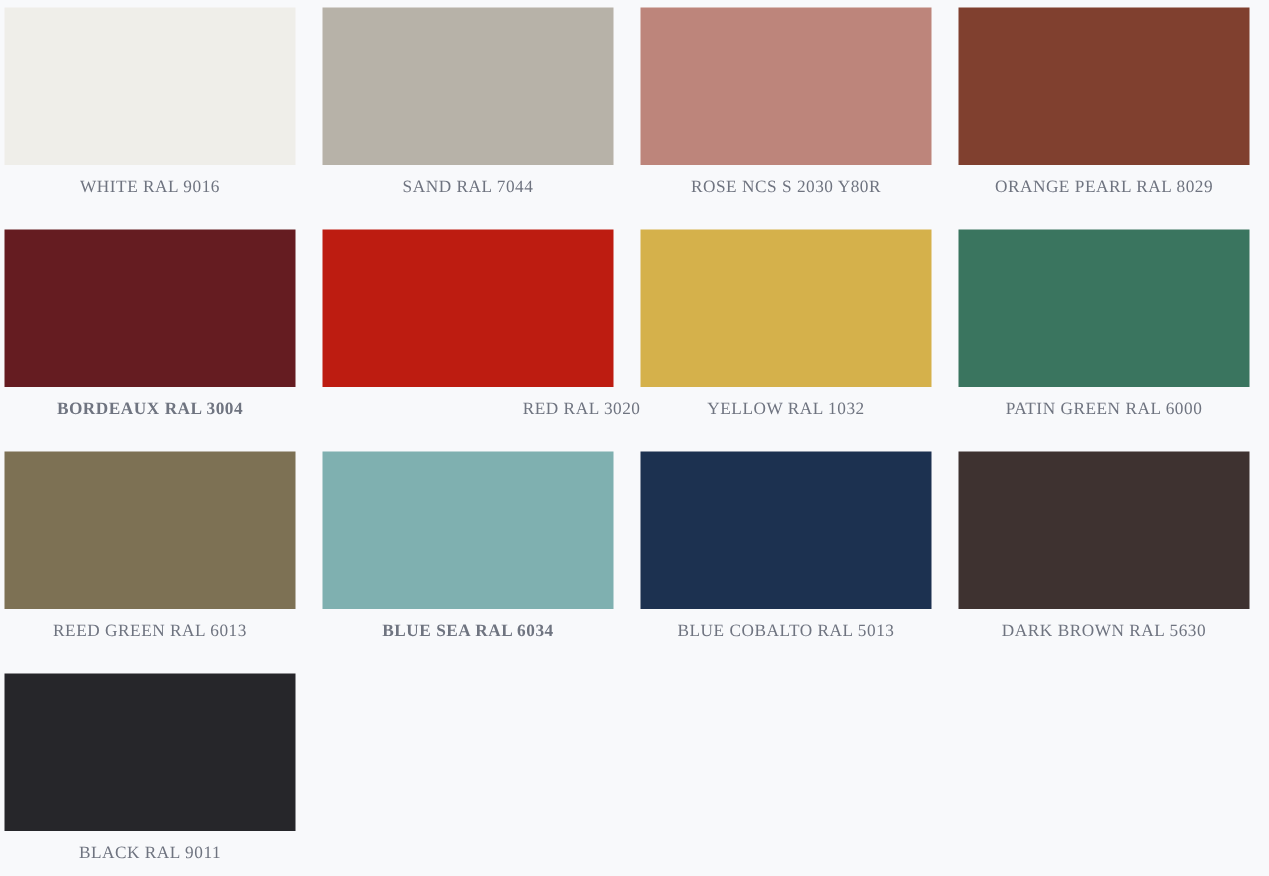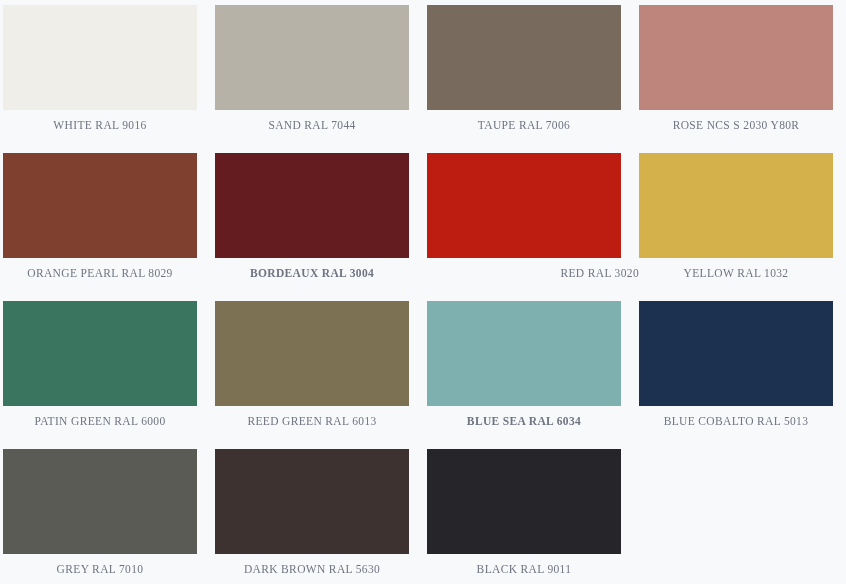--- a/index.html
+++ b/index.html
@@ -62,24 +62,20 @@
 <div id="swatch-grid">
     <div class="swatch-cell">
       <div class="swatch-chip" style="background-color: rgb(239, 238, 233);"></div>
       <div class="swatch-label" style="color: rgb(111, 116, 128);">WHITE RAL 9016</div>
     </div>
     <div class="swatch-cell">
       <div class="swatch-chip" style="background-color: rgb(183, 178, 168);"></div>
       <div class="swatch-label" style="color: rgb(111, 116, 128);">SAND RAL 7044</div>
     </div>
     <div class="swatch-cell">
-      <div class="swatch-chip" style="background-color: rgb(120, 107, 94);"></div>
-      <div class="swatch-label" style="color: rgb(111, 116, 128);">TAUPE RAL 7006</div>
-    </div>
-    <div class="swatch-cell">
       <div class="swatch-chip" style="background-color: rgb(189, 133, 123);"></div>
       <div class="swatch-label" style="color: rgb(111, 116, 128);">ROSE NCS S 2030 Y80R</div>
     </div>
     <div class="swatch-cell">
       <div class="swatch-chip" style="background-color: rgb(128, 64, 47);"></div>
       <div class="swatch-label" style="color: rgb(111, 116, 128);">ORANGE PEARL RAL 8029</div>
     </div>
     <div class="swatch-cell">
       <div class="swatch-chip" style="background-color: rgb(101, 28, 33);"></div>
       <div class="swatch-label" style="color: rgb(111, 116, 128); font-weight: bold;">BORDEAUX RAL 3004</div>
@@ -102,24 +98,20 @@
     </div>
     <div class="swatch-cell">
       <div class="swatch-chip" style="background-color: rgb(127, 176, 176);"></div>
       <div class="swatch-label" style="color: rgb(111, 116, 128); font-weight: bold;">BLUE SEA RAL 6034</div>
     </div>
     <div class="swatch-cell">
       <div class="swatch-chip" style="background-color: rgb(28, 49, 80);"></div>
       <div class="swatch-label" style="color: rgb(111, 116, 128);">BLUE COBALTO RAL 5013</div>
     </div>
     <div class="swatch-cell">
-      <div class="swatch-chip" style="background-color: rgb(90, 91, 85);"></div>
-      <div class="swatch-label" style="color: rgb(111, 116, 128);">GREY RAL 7010</div>
-    </div>
-    <div class="swatch-cell">
       <div class="swatch-chip" style="background-color: rgb(62, 50, 48);"></div>
       <div class="swatch-label" style="color: rgb(111, 116, 128);">DARK BROWN RAL 5630</div>
     </div>
     <div class="swatch-cell">
       <div class="swatch-chip" style="background-color: rgb(38, 38, 42);"></div>
       <div class="swatch-label" style="color: rgb(111, 116, 128);">BLACK RAL 9011</div>
     </div>
   </div>
 
 </body></html>

